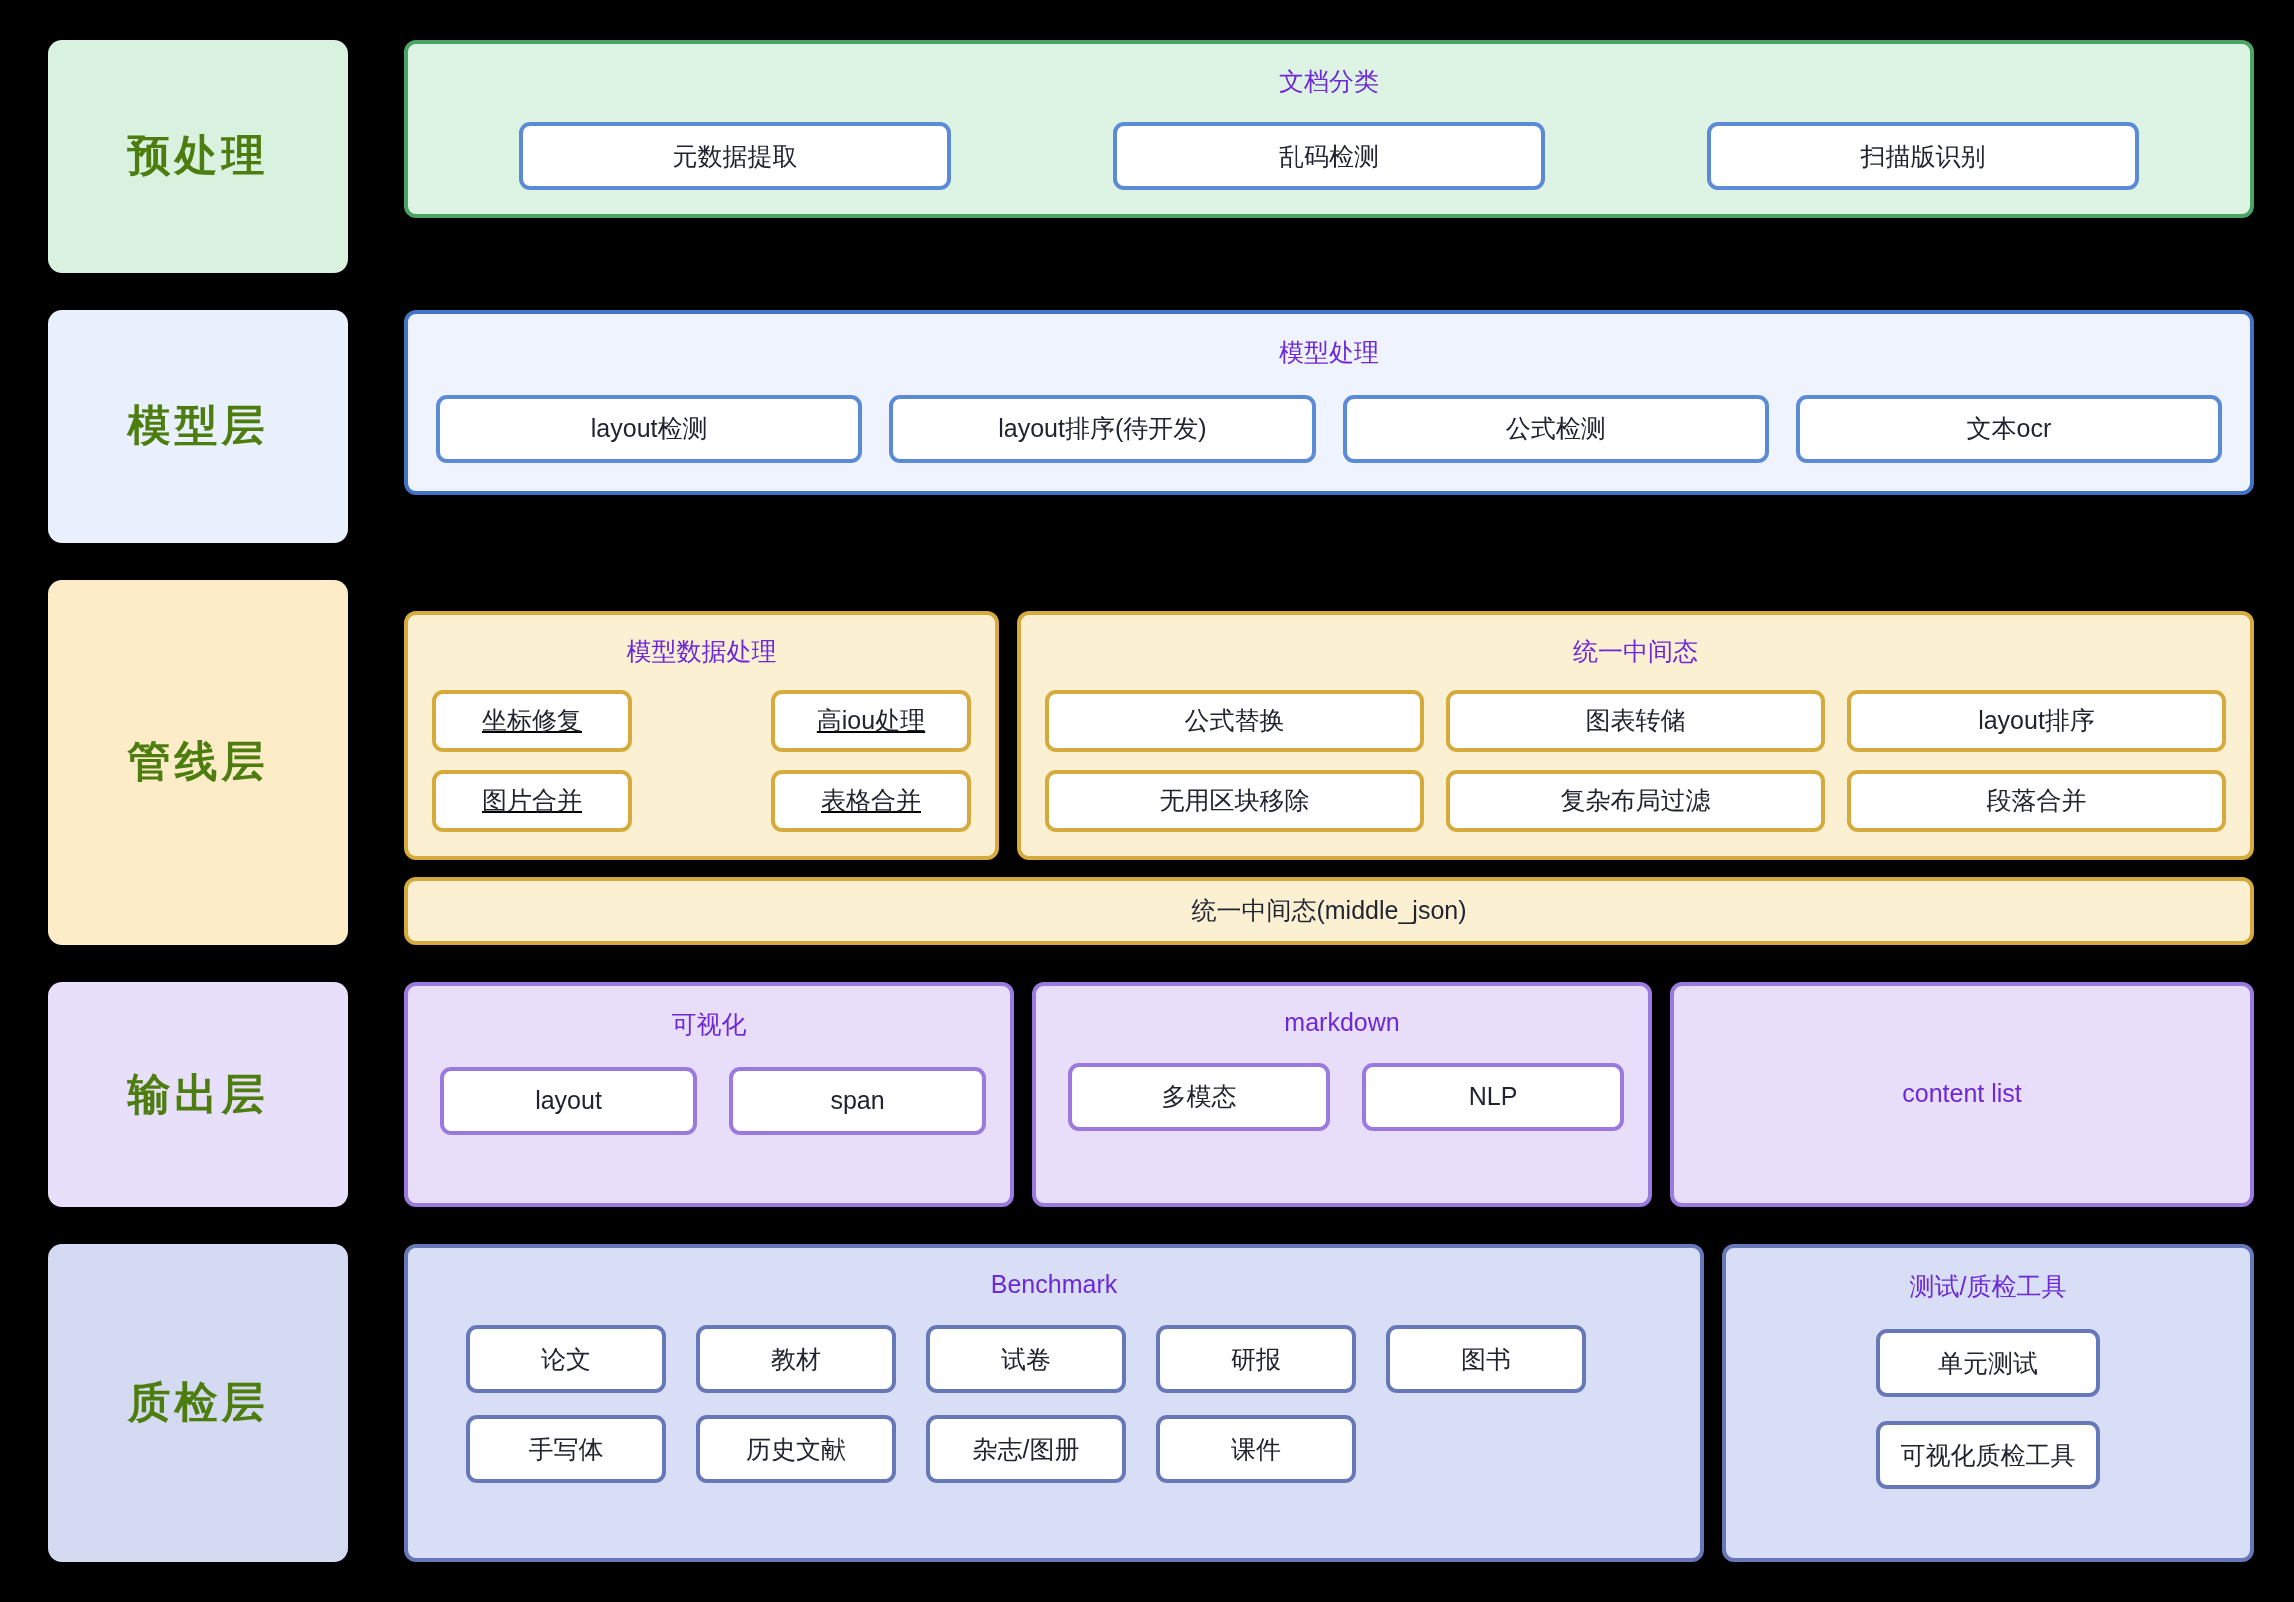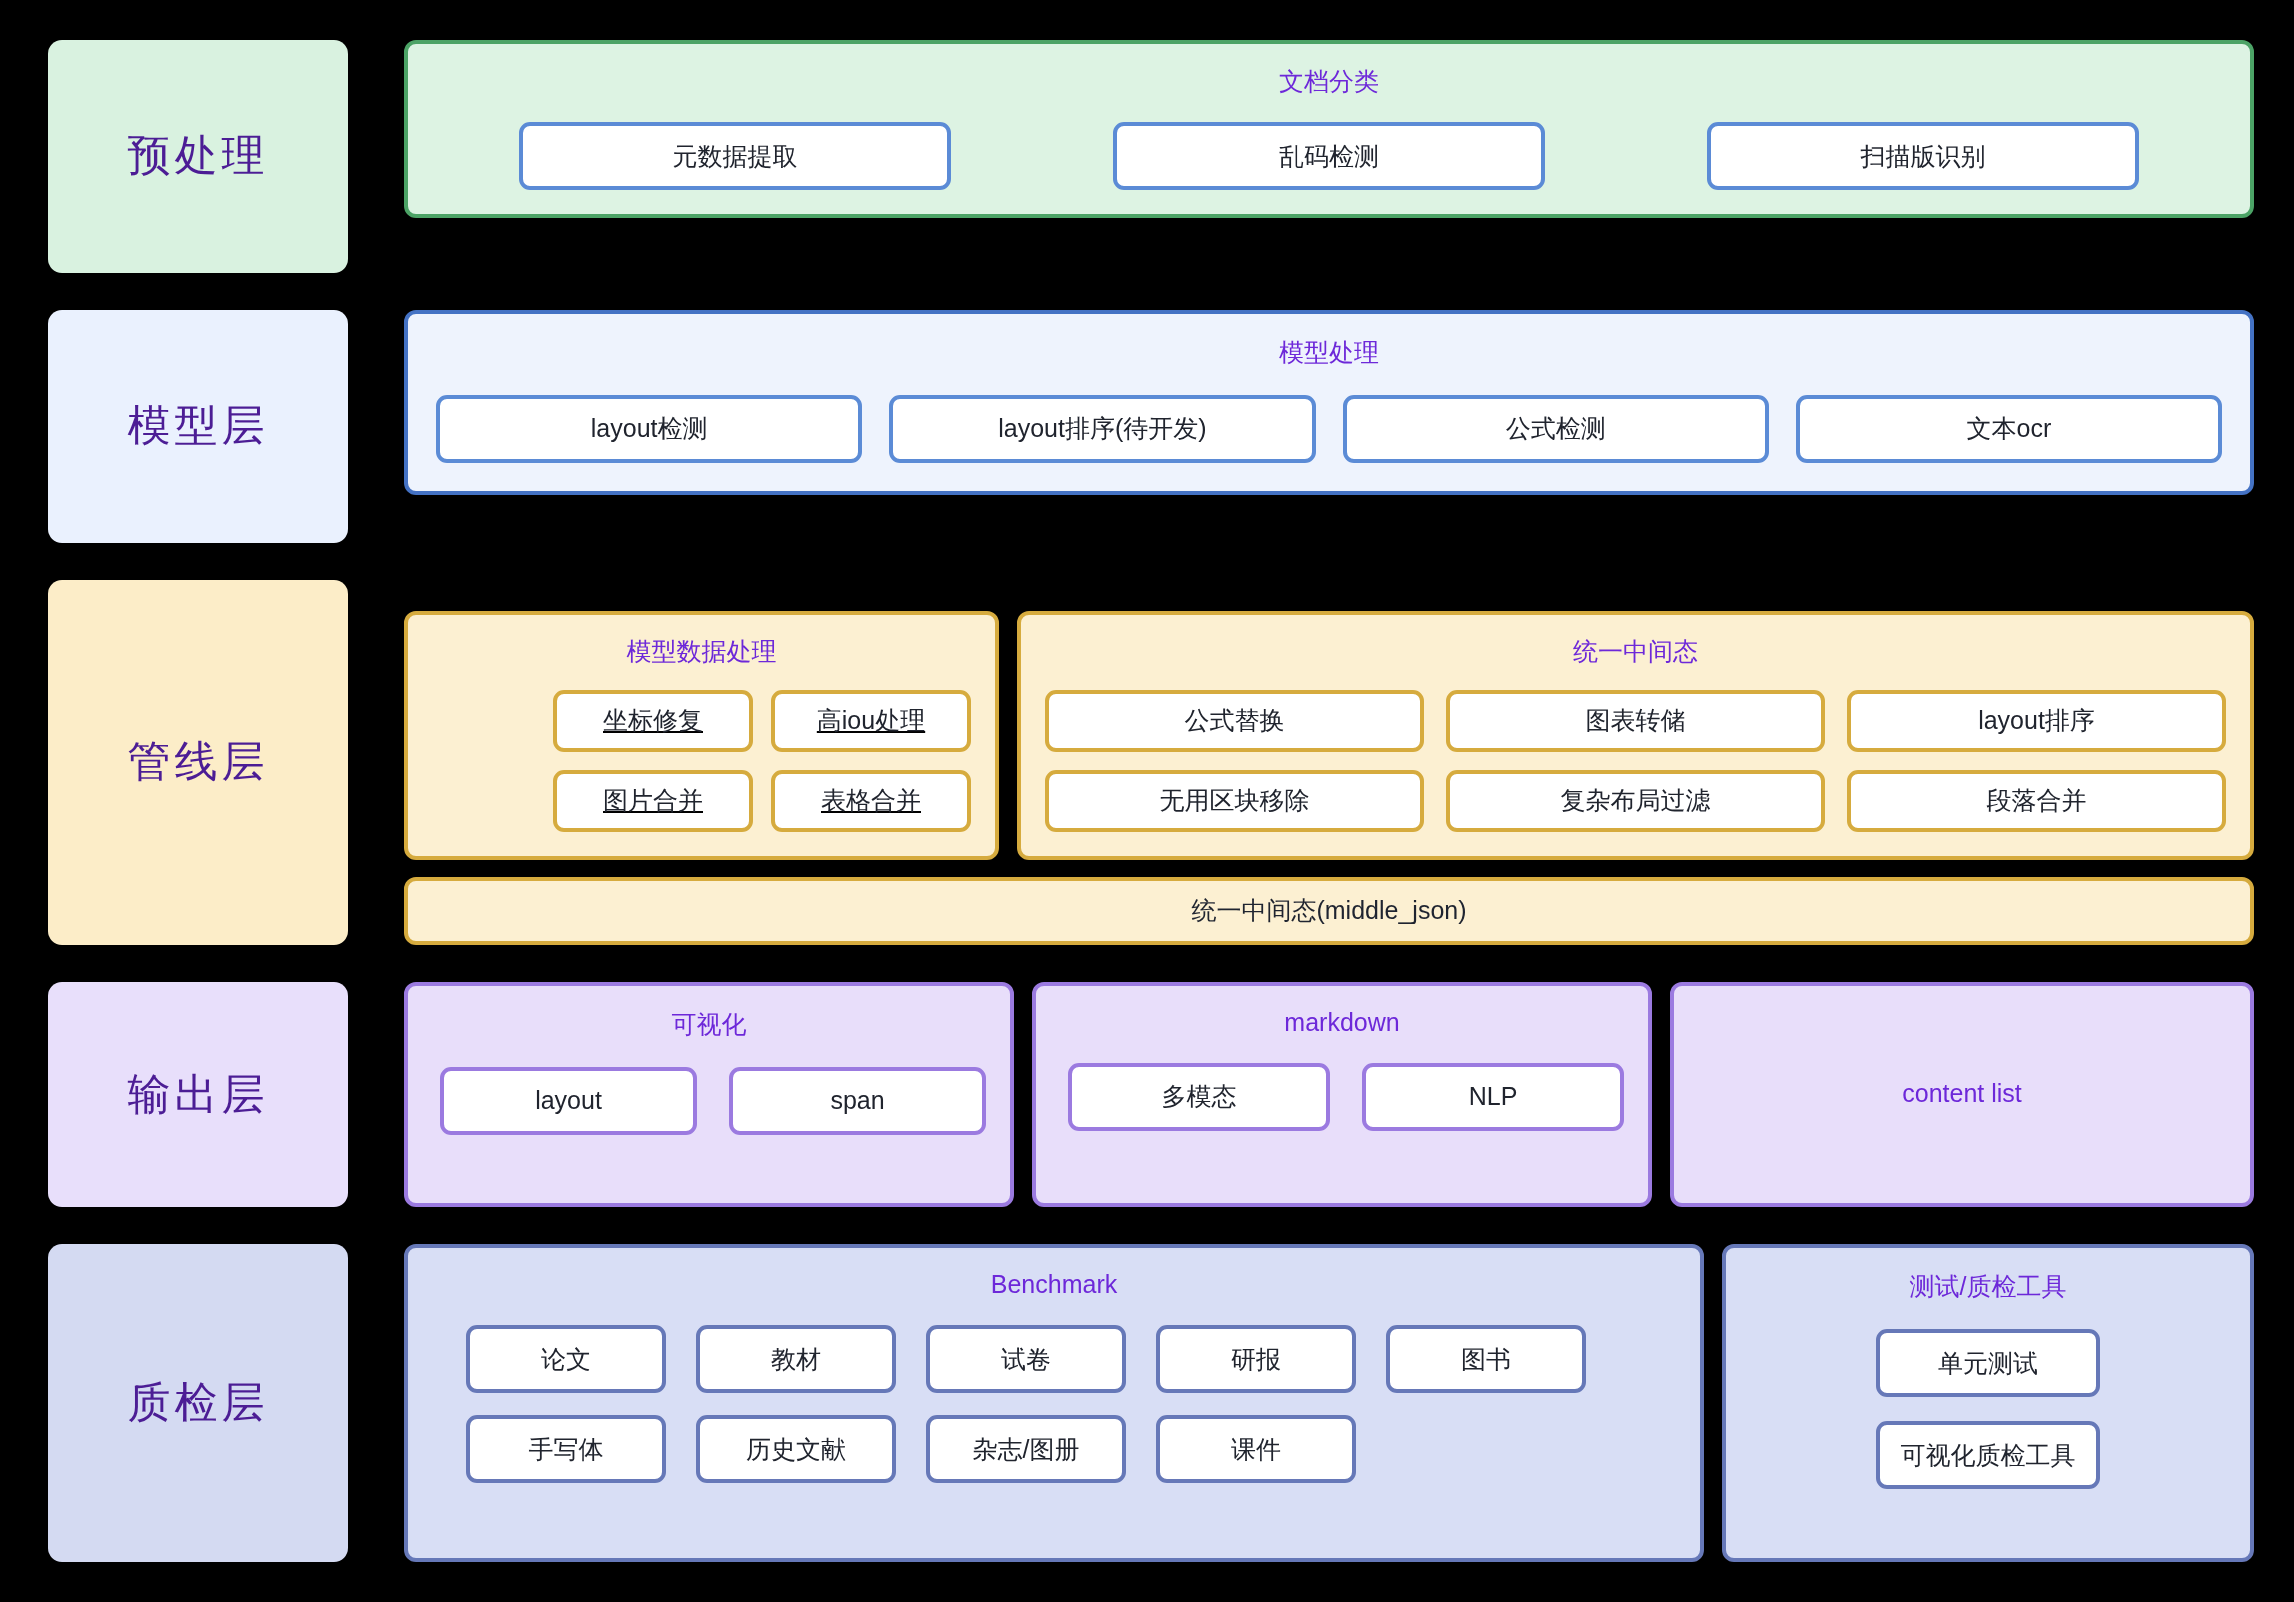--- a/index.html
+++ b/index.html
@@ -28,23 +28,23 @@
   }
 
   .layer-label {
     flex: 0 0 300px;
     width: 300px;
     border-radius: 14px;
     display: flex;
     align-items: center;
     justify-content: center;
     font-size: 43px;
-    color: #4c1d95;
+    color: #4d7c0f;
     letter-spacing: 4px;
-    font-weight: 400;
+    font-weight: 700;
   }
 
   .layer-body {
     flex: 1 1 auto;
     margin-left: 56px;
     display: flex;
     flex-direction: column;
     gap: 17px;
     min-width: 0;
   }
@@ -69,21 +69,21 @@
   .panel-title {
     font-size: 25px;
     color: #6d28d9;
     text-align: center;
     width: 100%;
   }
 
   .chips {
     display: flex;
     flex-wrap: wrap;
-    justify-content: flex-end;
+    justify-content: space-between;
     width: 100%;
     min-width: 0;
   }
 
   .chip {
     background: #ffffff;
     border-width: 4px;
     border-style: solid;
     border-radius: 11px;
     display: flex;

